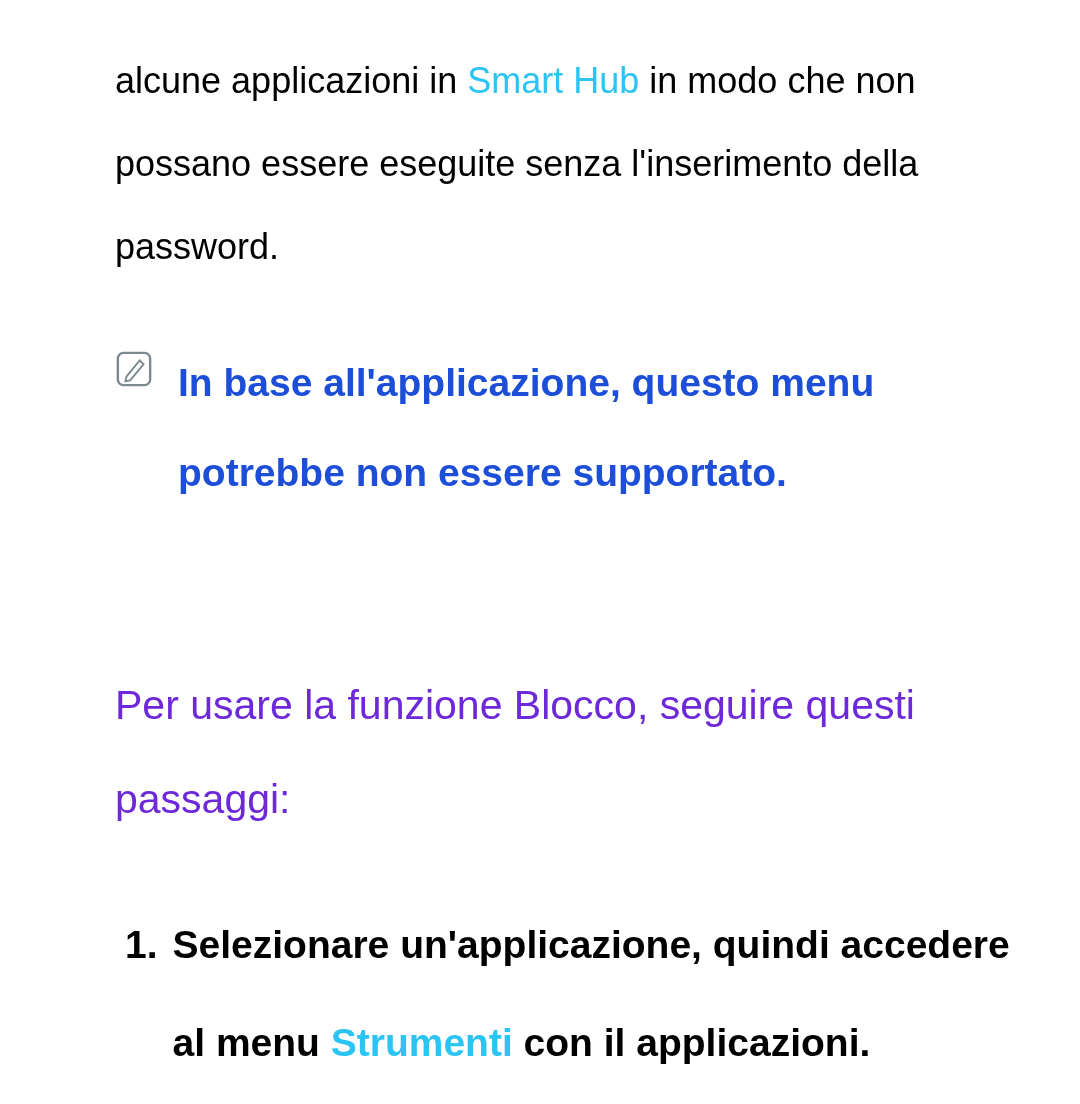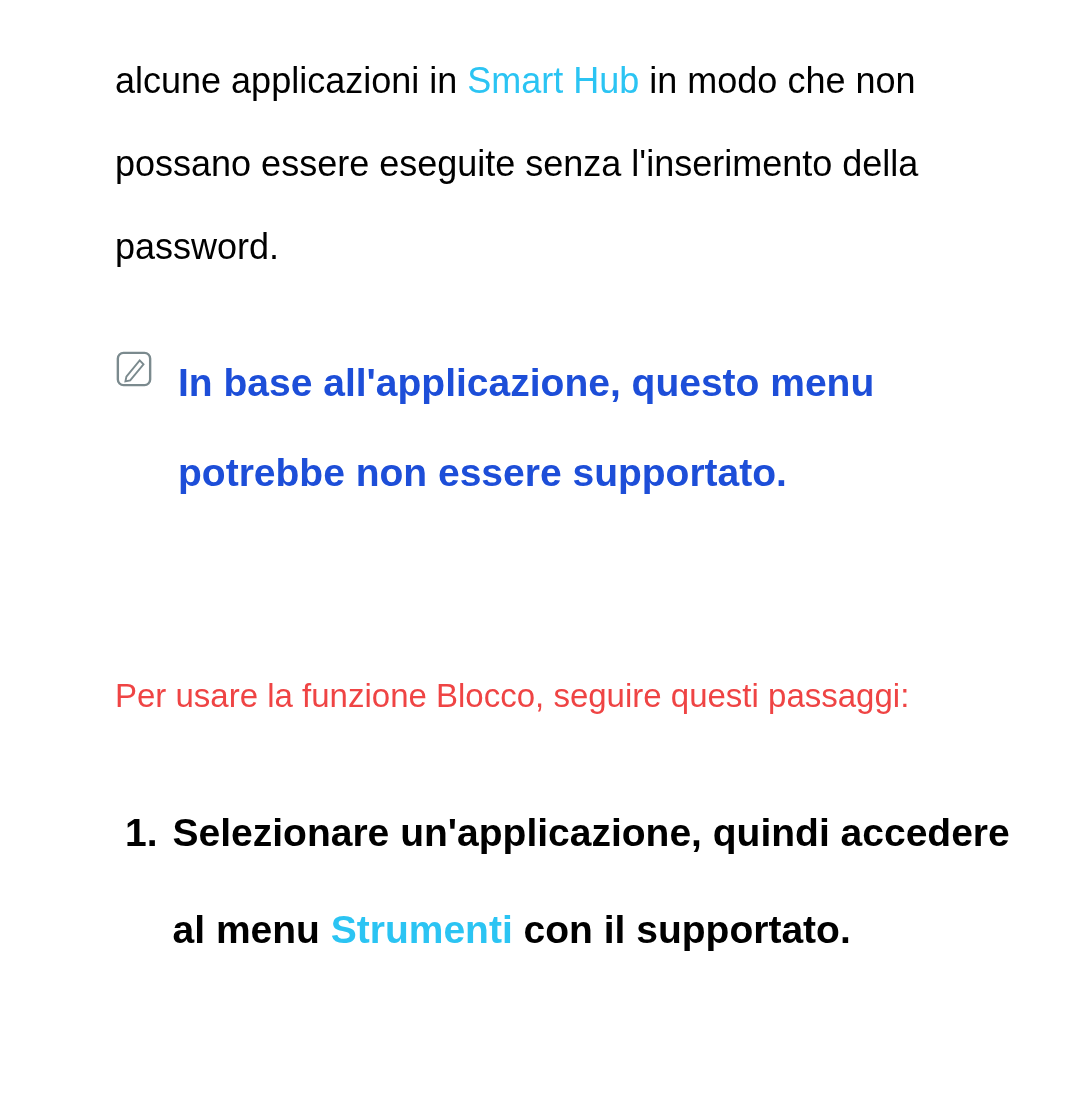--- a/index.html
+++ b/index.html
@@ -39,24 +39,24 @@
       width: 38px;
       height: 38px;
     }
     .note-text {
       font-size: 39px;
       font-weight: 600;
       line-height: 2.3;
       color: #1d4ed8;
     }
     .section-heading {
-      font-size: 33px;
+      font-size: 41px;
       font-weight: 500;
       line-height: 2.3;
-      color: #ef4444;
+      color: #6d28d9;
       margin-bottom: 50px;
     }
     .ordered-list {
       list-style: none;
       counter-reset: item;
     }
     .list-item {
       display: flex;
       align-items: flex-start;
       gap: 15px;
@@ -90,16 +90,16 @@
   </div>
   <div class="note-text">In base all'applicazione, questo menu potrebbe non essere supportato.</div>
 </div>
 
 <div class="section-heading">Per usare la funzione Blocco, seguire questi passaggi:</div>
 
 <ol class="ordered-list">
   <li class="list-item">
     <span class="list-number">1.</span>
     <span class="list-text">
-      <span>Selezionare un'applicazione, quindi accedere al menu </span><span class="highlight-cyan">Strumenti</span><span> con il supportato.</span>
+      <span>Selezionare un'applicazione, quindi accedere al menu </span><span class="highlight-cyan">Strumenti</span><span> con il applicazioni.</span>
     </span>
   </li>
 </ol>
 
 </body></html>

